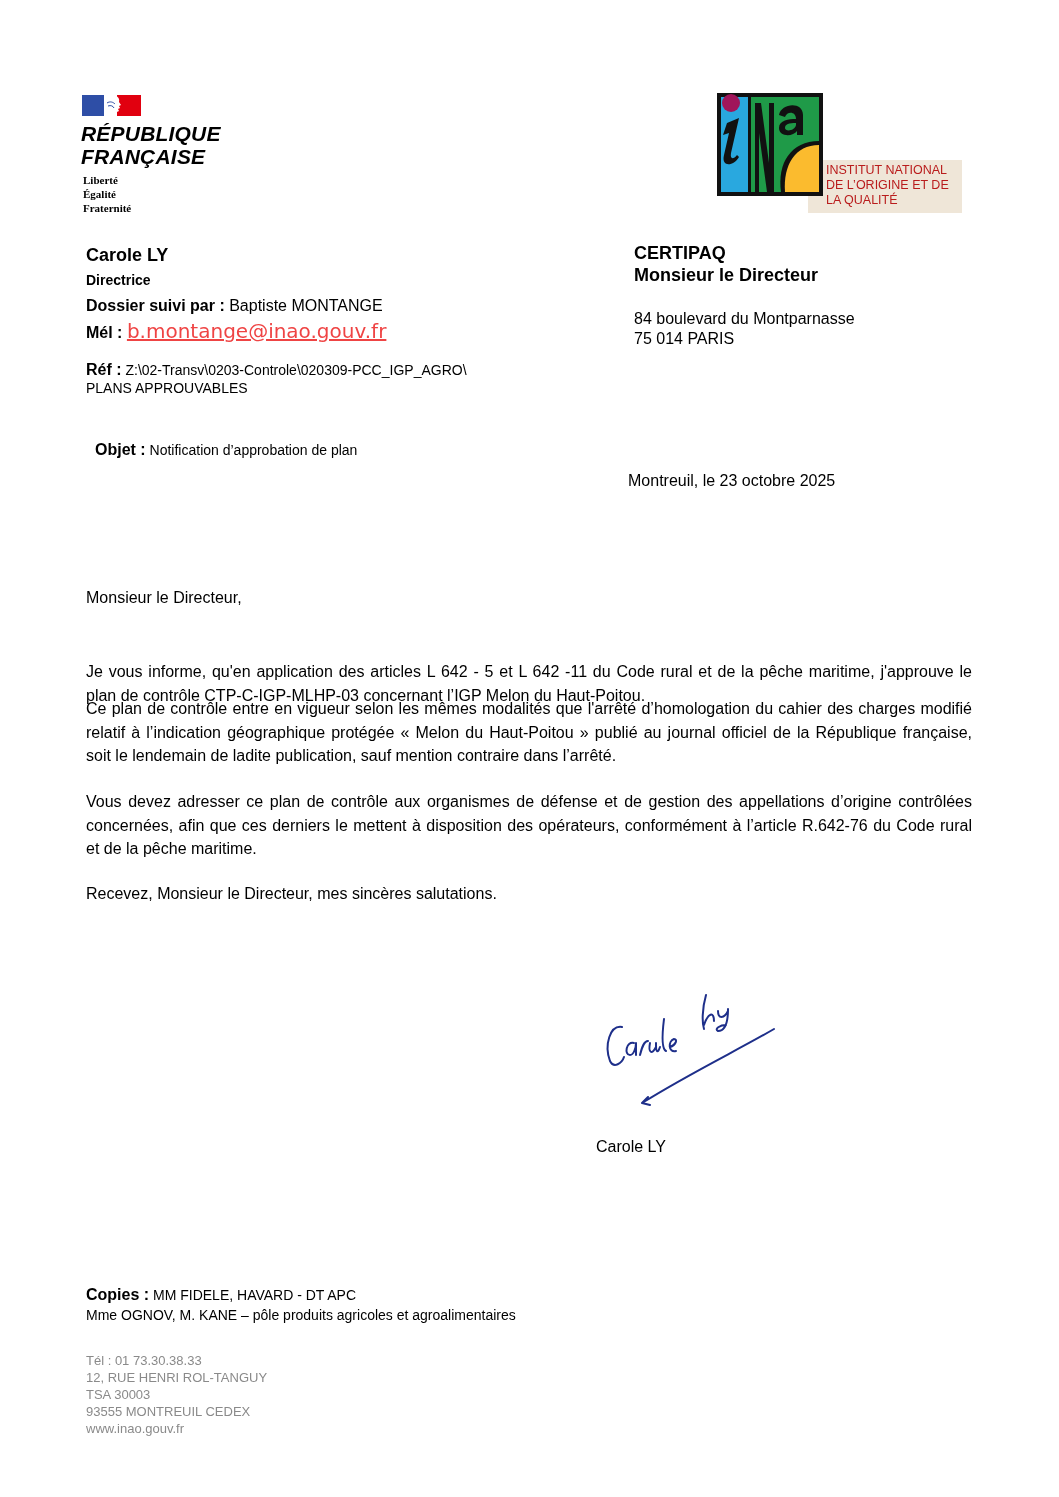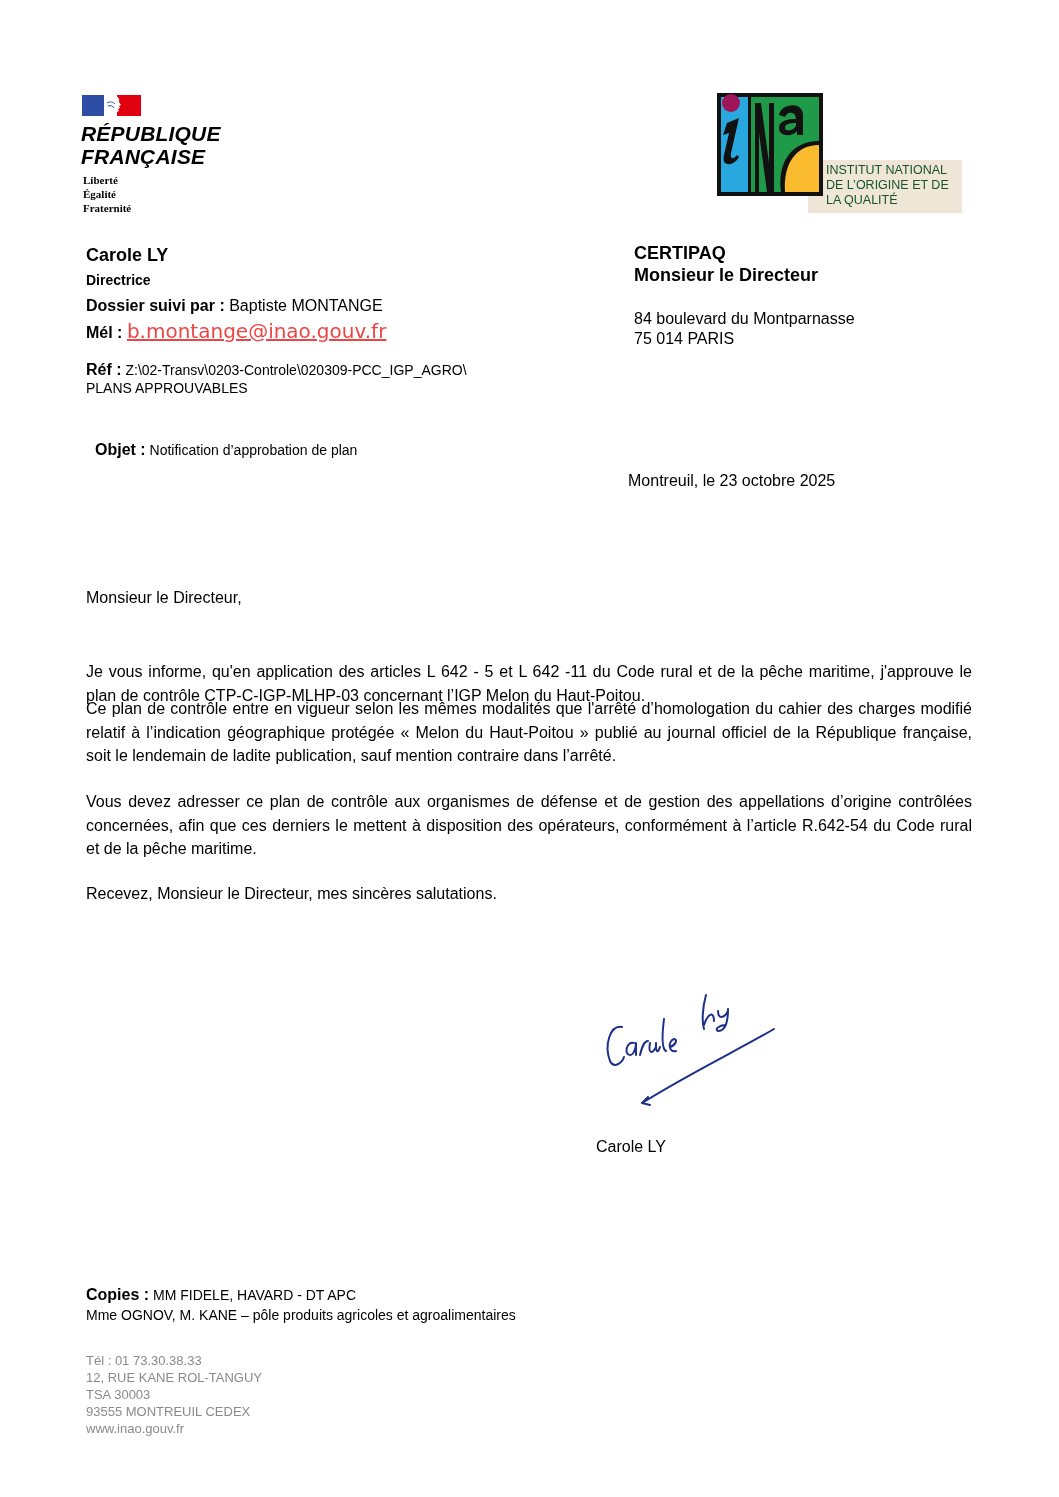--- a/index.html
+++ b/index.html
@@ -12,21 +12,21 @@
   .rf-flag .blue { width: 40%; background: #2e4ea6; }
   .rf-flag .white { width: 20%; background: #ffffff; }
   .rf-flag .red { width: 40%; background: #e1000f; }
   .rf-profile { left: 104px; top: 95px; width: 22px; height: 21px; }
   .rf-title { left: 81px; top: 122px; font-weight: bold; font-size: 21px; line-height: 23px; letter-spacing: 0.2px; font-style: italic; }
   .rf-motto { left: 83px; top: 173px; font-family: "Liberation Serif", serif; font-weight: bold; font-size: 11px; line-height: 14px; }
 
   
   .inao-logo { left: 717px; top: 93px; width: 106px; height: 103px; }
   .inao-caption { left: 808px; top: 160px; width: 154px; height: 53px; background: #efe6d8; }
-  .inao-caption-text { left: 826px; top: 163px; font-size: 12.5px; line-height: 15px; color: #14532d; text-transform: none; }
+  .inao-caption-text { left: 826px; top: 163px; font-size: 12.5px; line-height: 15px; color: #b91c1c; text-transform: none; }
 
   
   .sender-name { left: 86px; top: 245px; font-weight: bold; font-size: 18px; }
   .sender-role { left: 86px; top: 272px; font-weight: bold; font-size: 14px; }
   .line { font-size: 16px; }
   .lbl { font-weight: bold; }
   .dossier { left: 86px; top: 297px; }
   .mel { left: 86px; top: 319px; }
   .mel a { color: #ef4444; text-decoration: underline; font-family: "DejaVu Sans", sans-serif; font-size: 20px; }
   .ref { left: 86px; top: 361px; font-size: 14px; line-height: 18px; }
@@ -124,21 +124,21 @@
 </div>
 <div class="abs rcpt-addr">
   <div>84 boulevard du Montparnasse</div>
   <div>75 014 PARIS</div>
 </div>
 <div class="abs date">Montreuil, le 23 octobre 2025</div>
 
 <div class="abs body salute">Monsieur le Directeur,</div>
 <div class="abs body p1">Je vous informe, qu'en application des articles L 642 - 5 et L 642 -11 du Code rural et de la pêche maritime, j'approuve le plan de contrôle CTP-C-IGP-MLHP-03 concernant l’IGP Melon du Haut-Poitou.</div>
 <div class="abs body p2">Ce plan de contrôle entre en vigueur selon les mêmes modalités que l'arrêté d’homologation du cahier des charges modifié relatif à l’indication géographique protégée « Melon du Haut-Poitou » publié au journal officiel de la République française, soit le lendemain de ladite publication, sauf mention contraire dans l’arrêté.</div>
-<div class="abs body p3">Vous devez adresser ce plan de contrôle aux organismes de défense et de gestion des appellations d’origine contrôlées concernées, afin que ces derniers le mettent à disposition des opérateurs, conformément à l’article R.642-54 du Code rural et de la pêche maritime.</div>
+<div class="abs body p3">Vous devez adresser ce plan de contrôle aux organismes de défense et de gestion des appellations d’origine contrôlées concernées, afin que ces derniers le mettent à disposition des opérateurs, conformément à l’article R.642-76 du Code rural et de la pêche maritime.</div>
 <div class="abs body closing">Recevez, Monsieur le Directeur, mes sincères salutations.</div>
 
 <svg class="abs signature" viewBox="0 0 200 130">
   <g fill="none" stroke="#1e2f8a" stroke-width="2" stroke-linecap="round" stroke-linejoin="round">
     <path d="M32 42 C20 40 14 60 20 76 C24 84 32 78 34 72"></path>
     <path d="M44 58 C36 56 34 70 40 70 C44 70 46 62 46 58 L46 70"></path>
     <path d="M50 70 C52 62 54 56 58 56"></path>
     <path d="M60 58 C58 68 62 70 66 62 L66 58 M66 60 C66 68 68 68 70 62"></path>
     <path d="M74 34 C72 50 72 64 76 66"></path>
     <path d="M80 62 C86 60 88 54 84 54 C78 56 78 68 86 66"></path>
@@ -150,17 +150,17 @@
 <div class="abs sig-name">Carole LY</div>
 
 <div class="abs copies">
   <span class="lbl">Copies :</span>
   <span>MM FIDELE, HAVARD - DT APC</span><br>
   <span>Mme OGNOV, M. KANE – pôle produits agricoles et agroalimentaires</span>
 </div>
 
 <div class="abs footer">
   <div>Tél : 01 73.30.38.33</div>
-  <div>12, RUE KANE ROL-TANGUY</div>
+  <div>12, RUE HENRI ROL-TANGUY</div>
   <div>TSA 30003</div>
   <div>93555 MONTREUIL CEDEX</div>
   <div>www.inao.gouv.fr</div>
 </div>
 
 </body></html>

